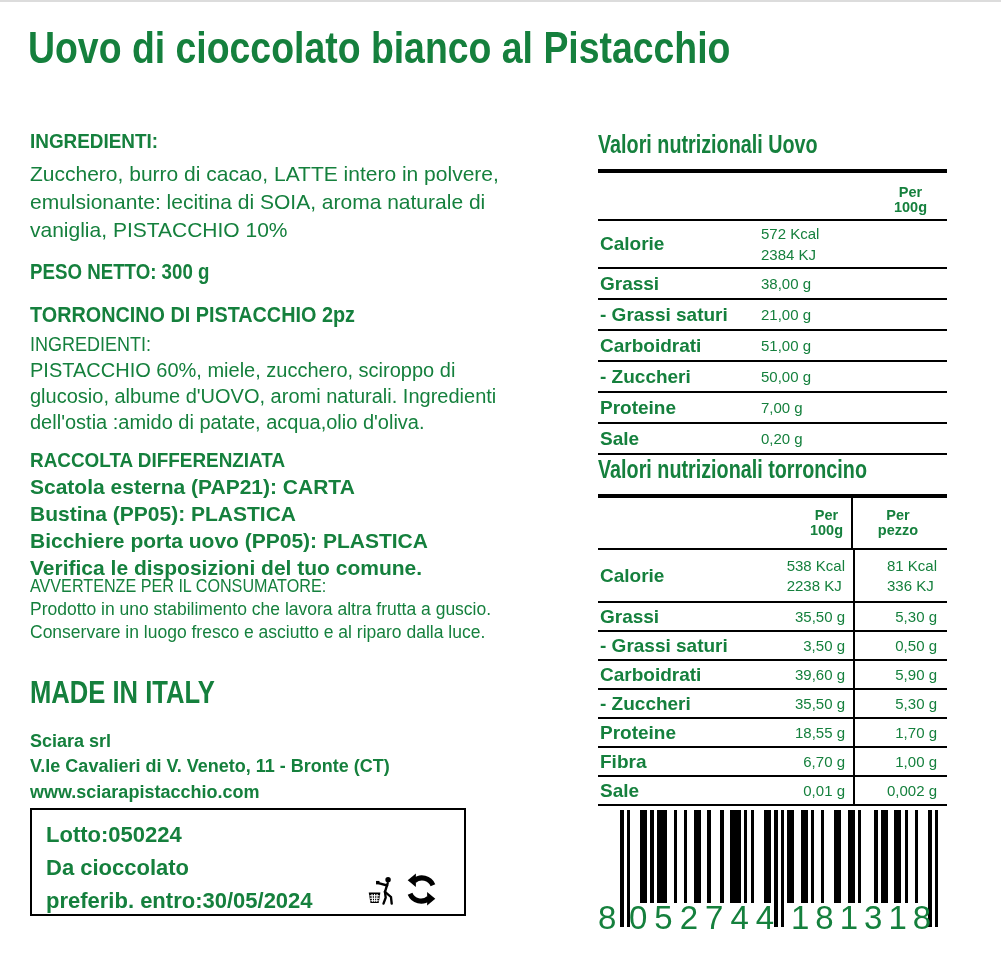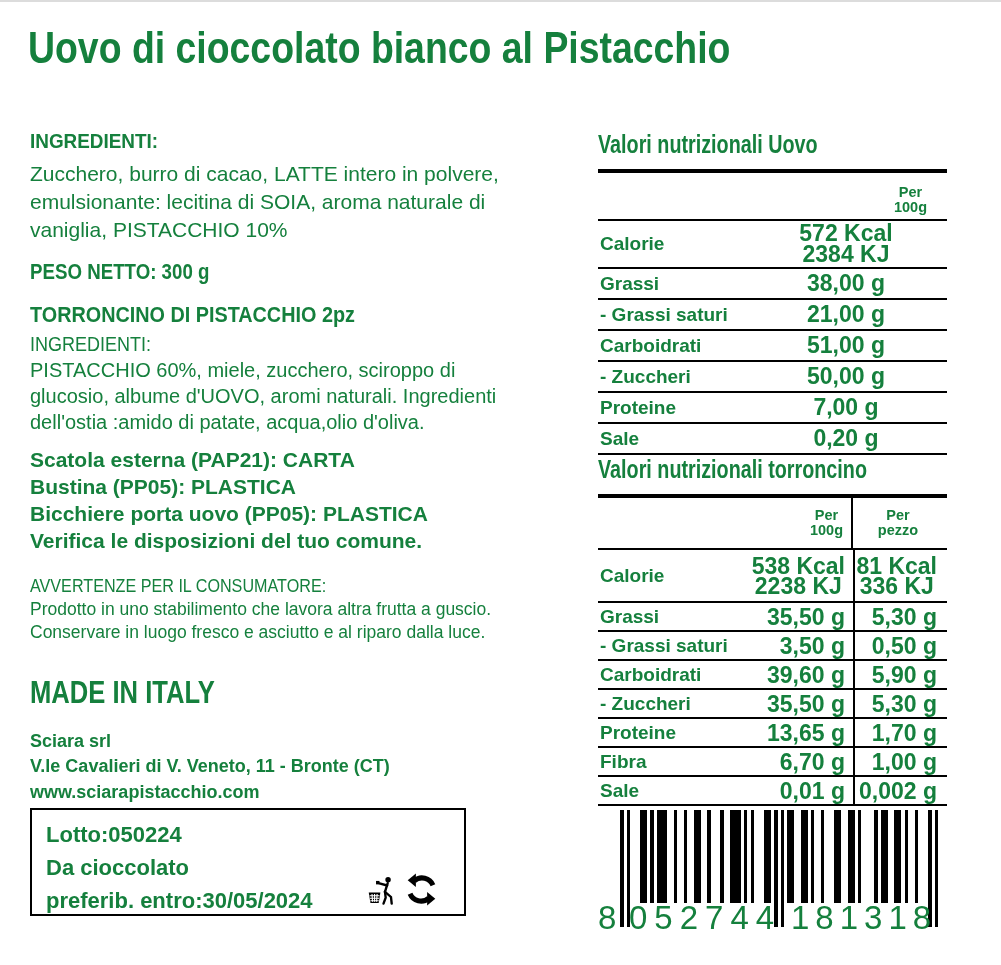--- a/index.html
+++ b/index.html
@@ -34,21 +34,21 @@
   .lotto-icons{position:absolute;right:26px;bottom:8px;display:flex;gap:8px;}
   .lotto-icons svg{display:block;}
 
   .rightcol{left:598px;width:349px;}
   .ntitle{font-size:26px;font-weight:bold;line-height:26px;padding-bottom:12px;
           border-bottom:4px solid #000;white-space:nowrap;}
   .t1{top:131px;}
   .t2{top:456px;}
   .nrow{display:flex;border-bottom:2px solid #000;box-sizing:border-box;align-items:center;}
   .nlabel{font-size:19px;font-weight:bold;padding-left:2px;}
-  .nval{font-size:23px;font-weight:bold;text-align:center;}
+  .nval{font-size:15px;font-weight:normal;text-align:left;}
   
   .t1 .nhead{height:48px;border-bottom:2px solid #000;box-sizing:border-box;display:flex;
              align-items:flex-end;justify-content:flex-end;padding:0 20px 4px 0;
              font-size:14.5px;font-weight:bold;line-height:15px;text-align:center;}
   .t1 .nrow{height:31px;}
   .t1 .nrow.tall{height:48px;}
   .t1 .nlabel{flex:1;}
   .t1 .nval{width:170px;padding-right:16px;line-height:21px;}
   
   .t2 .nrow{height:29px;align-items:stretch;}
@@ -94,20 +94,21 @@
     <span class="sx90">TORRONCINO DI PISTACCHIO 2pz</span>
   </div>
   <div class="abs leftcol l-tor">
     <span class="sx90">INGREDIENTI:</span>
   </div>
   <div class="abs leftcol p-tor pre">PISTACCHIO 60%, miele, zucchero, sciroppo di
 glucosio, albume d'UOVO, aromi naturali. Ingredienti
 dell'ostia :amido di patate, acqua,olio d'oliva.</div>
 
   <div class="abs leftcol raccolta">
+    <div class="b"><span class="sx90">RACCOLTA DIFFERENZIATA</span></div>
     <div class="b">Scatola esterna (PAP21): CARTA</div>
     <div class="b">Bustina (PP05): PLASTICA</div>
     <div class="b">Bicchiere porta uovo (PP05): PLASTICA</div>
     <div class="b">Verifica le disposizioni del tuo comune.</div>
   </div>
 
   <div class="abs leftcol h-avv">
     <span class="sx85">AVVERTENZE PER IL CONSUMATORE:</span>
   </div>
   <div class="abs leftcol p-avv">
@@ -236,21 +237,21 @@
       <div class="c2 nval">39,60 g</div>
       <div class="c3 nval">5,90 g</div>
     </div>
     <div class="nrow">
       <div class="c1 nlabel">- Zuccheri</div>
       <div class="c2 nval">35,50 g</div>
       <div class="c3 nval">5,30 g</div>
     </div>
     <div class="nrow">
       <div class="c1 nlabel">Proteine</div>
-      <div class="c2 nval">13,65 g</div>
+      <div class="c2 nval">18,55 g</div>
       <div class="c3 nval">1,70 g</div>
     </div>
     <div class="nrow">
       <div class="c1 nlabel">Fibra</div>
       <div class="c2 nval">6,70 g</div>
       <div class="c3 nval">1,00 g</div>
     </div>
     <div class="nrow">
       <div class="c1 nlabel">Sale</div>
       <div class="c2 nval">0,01 g</div>

